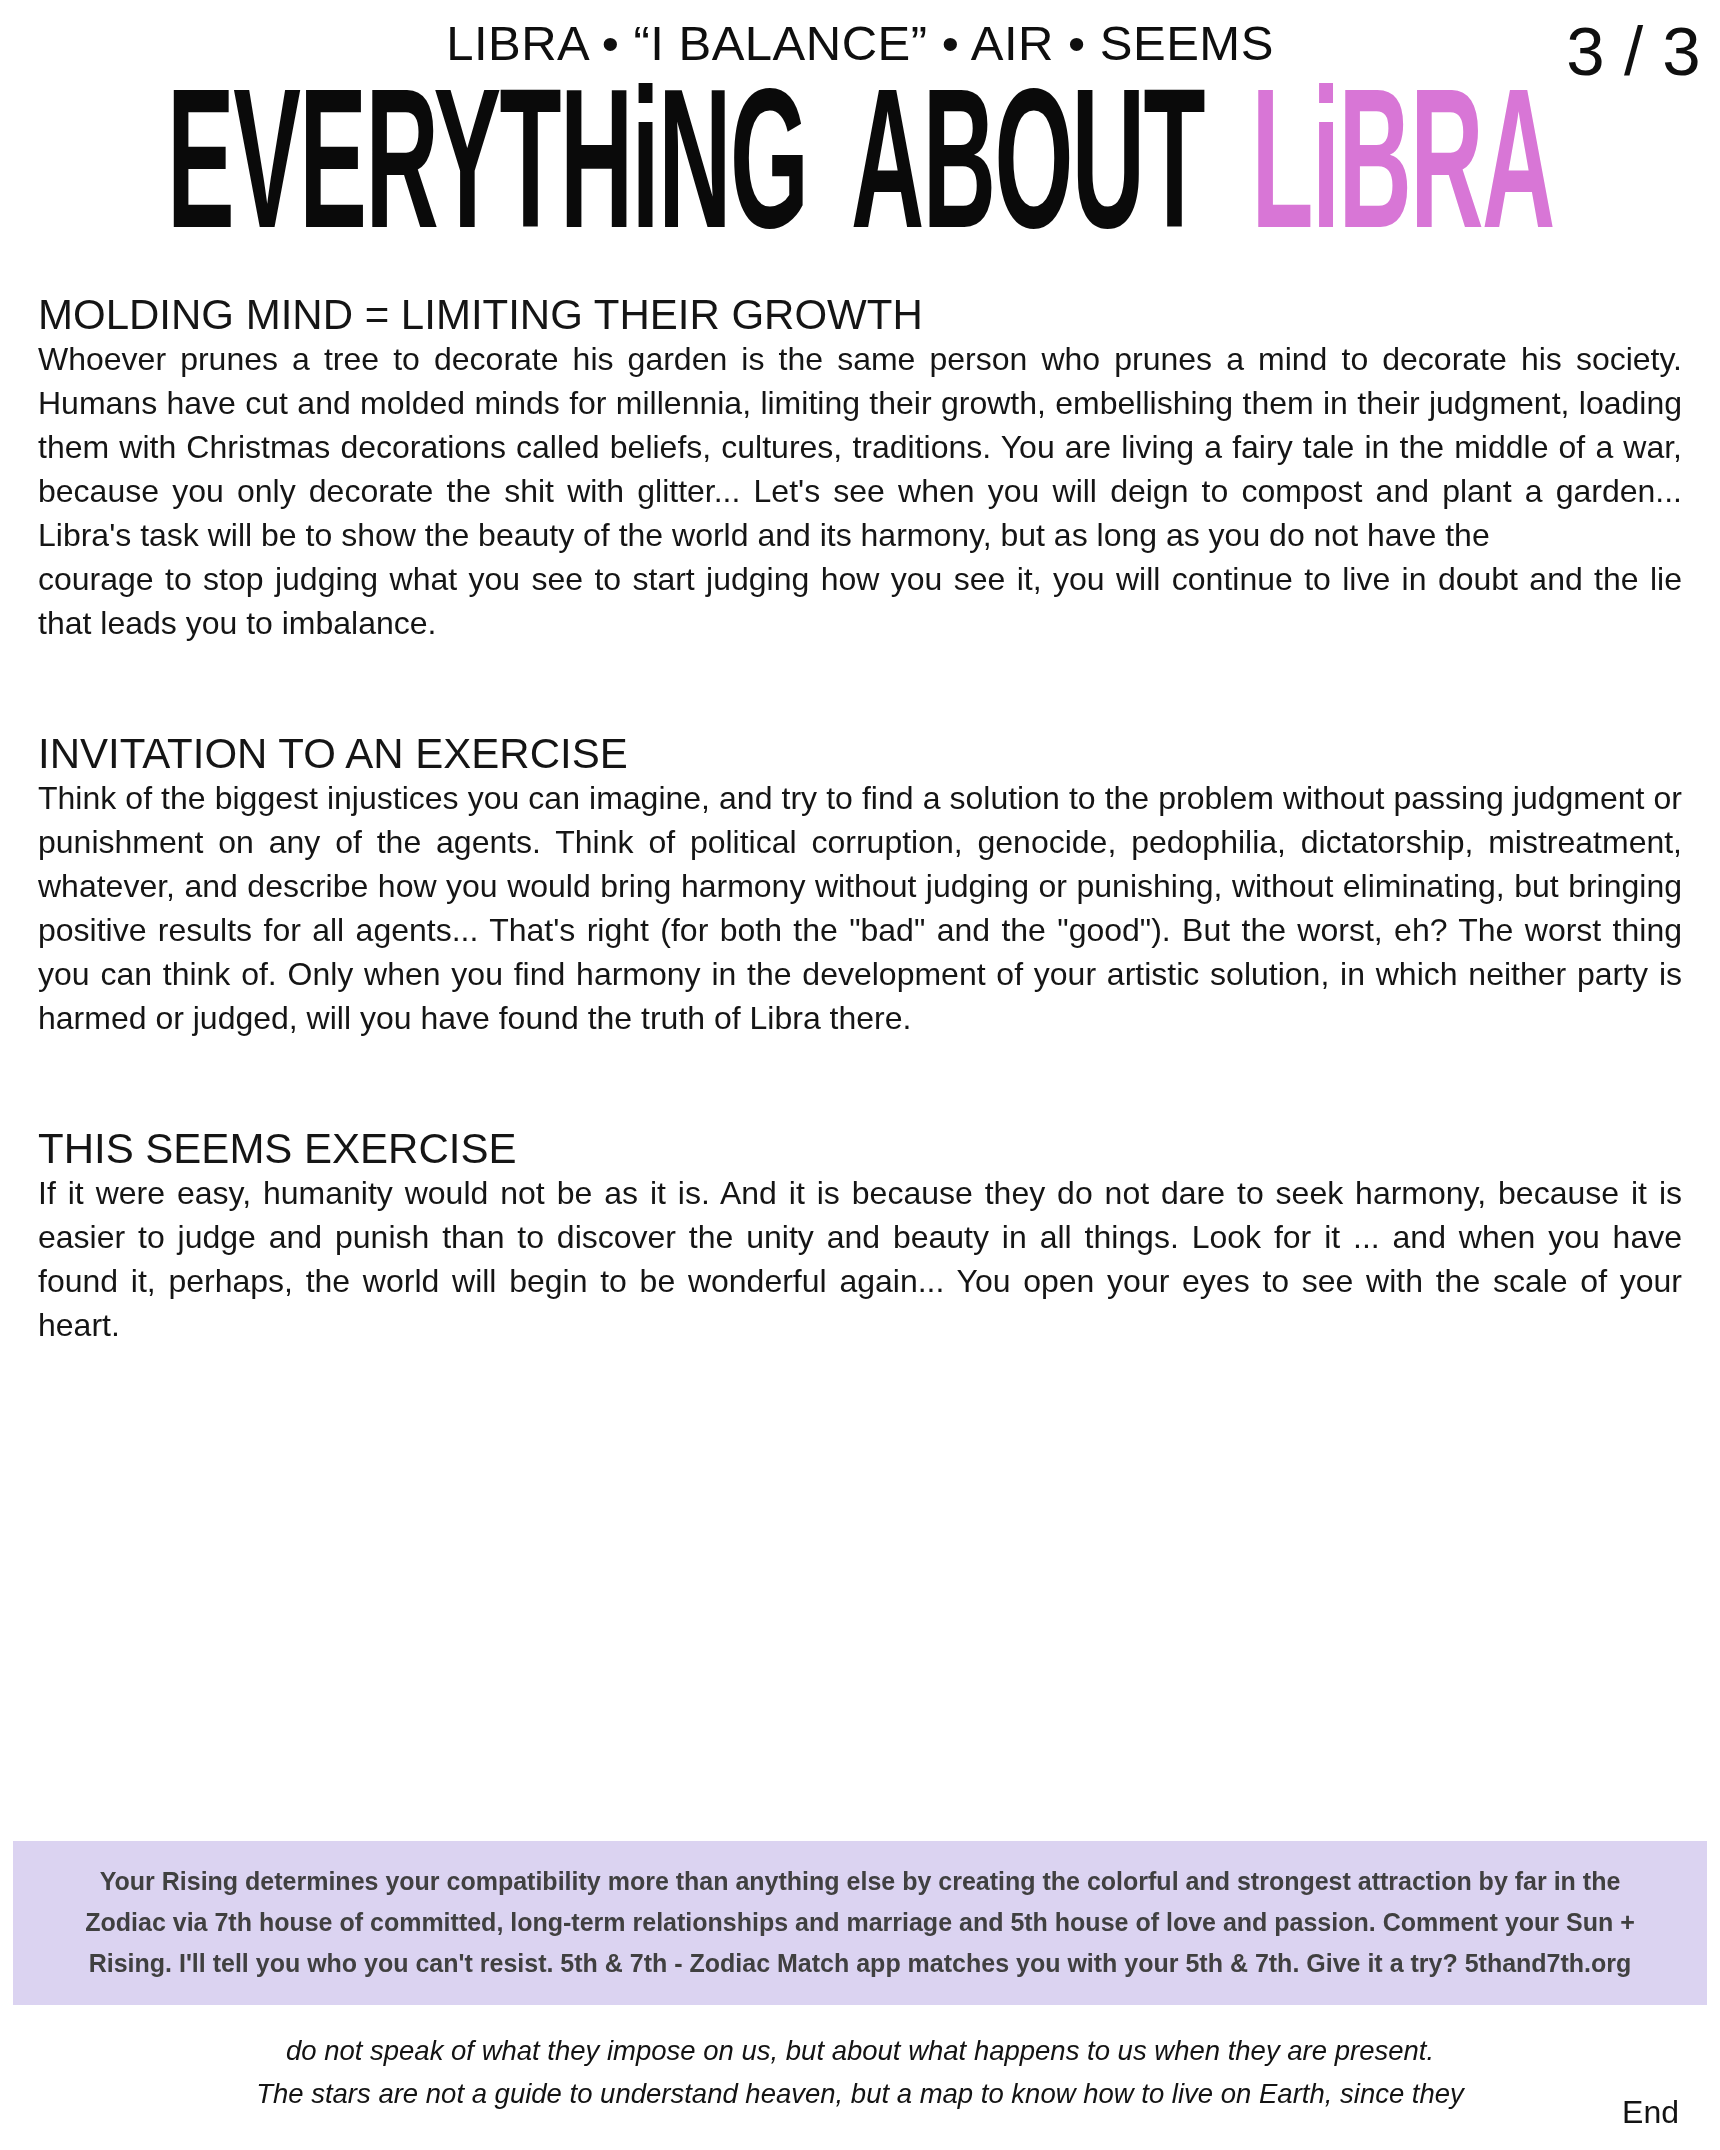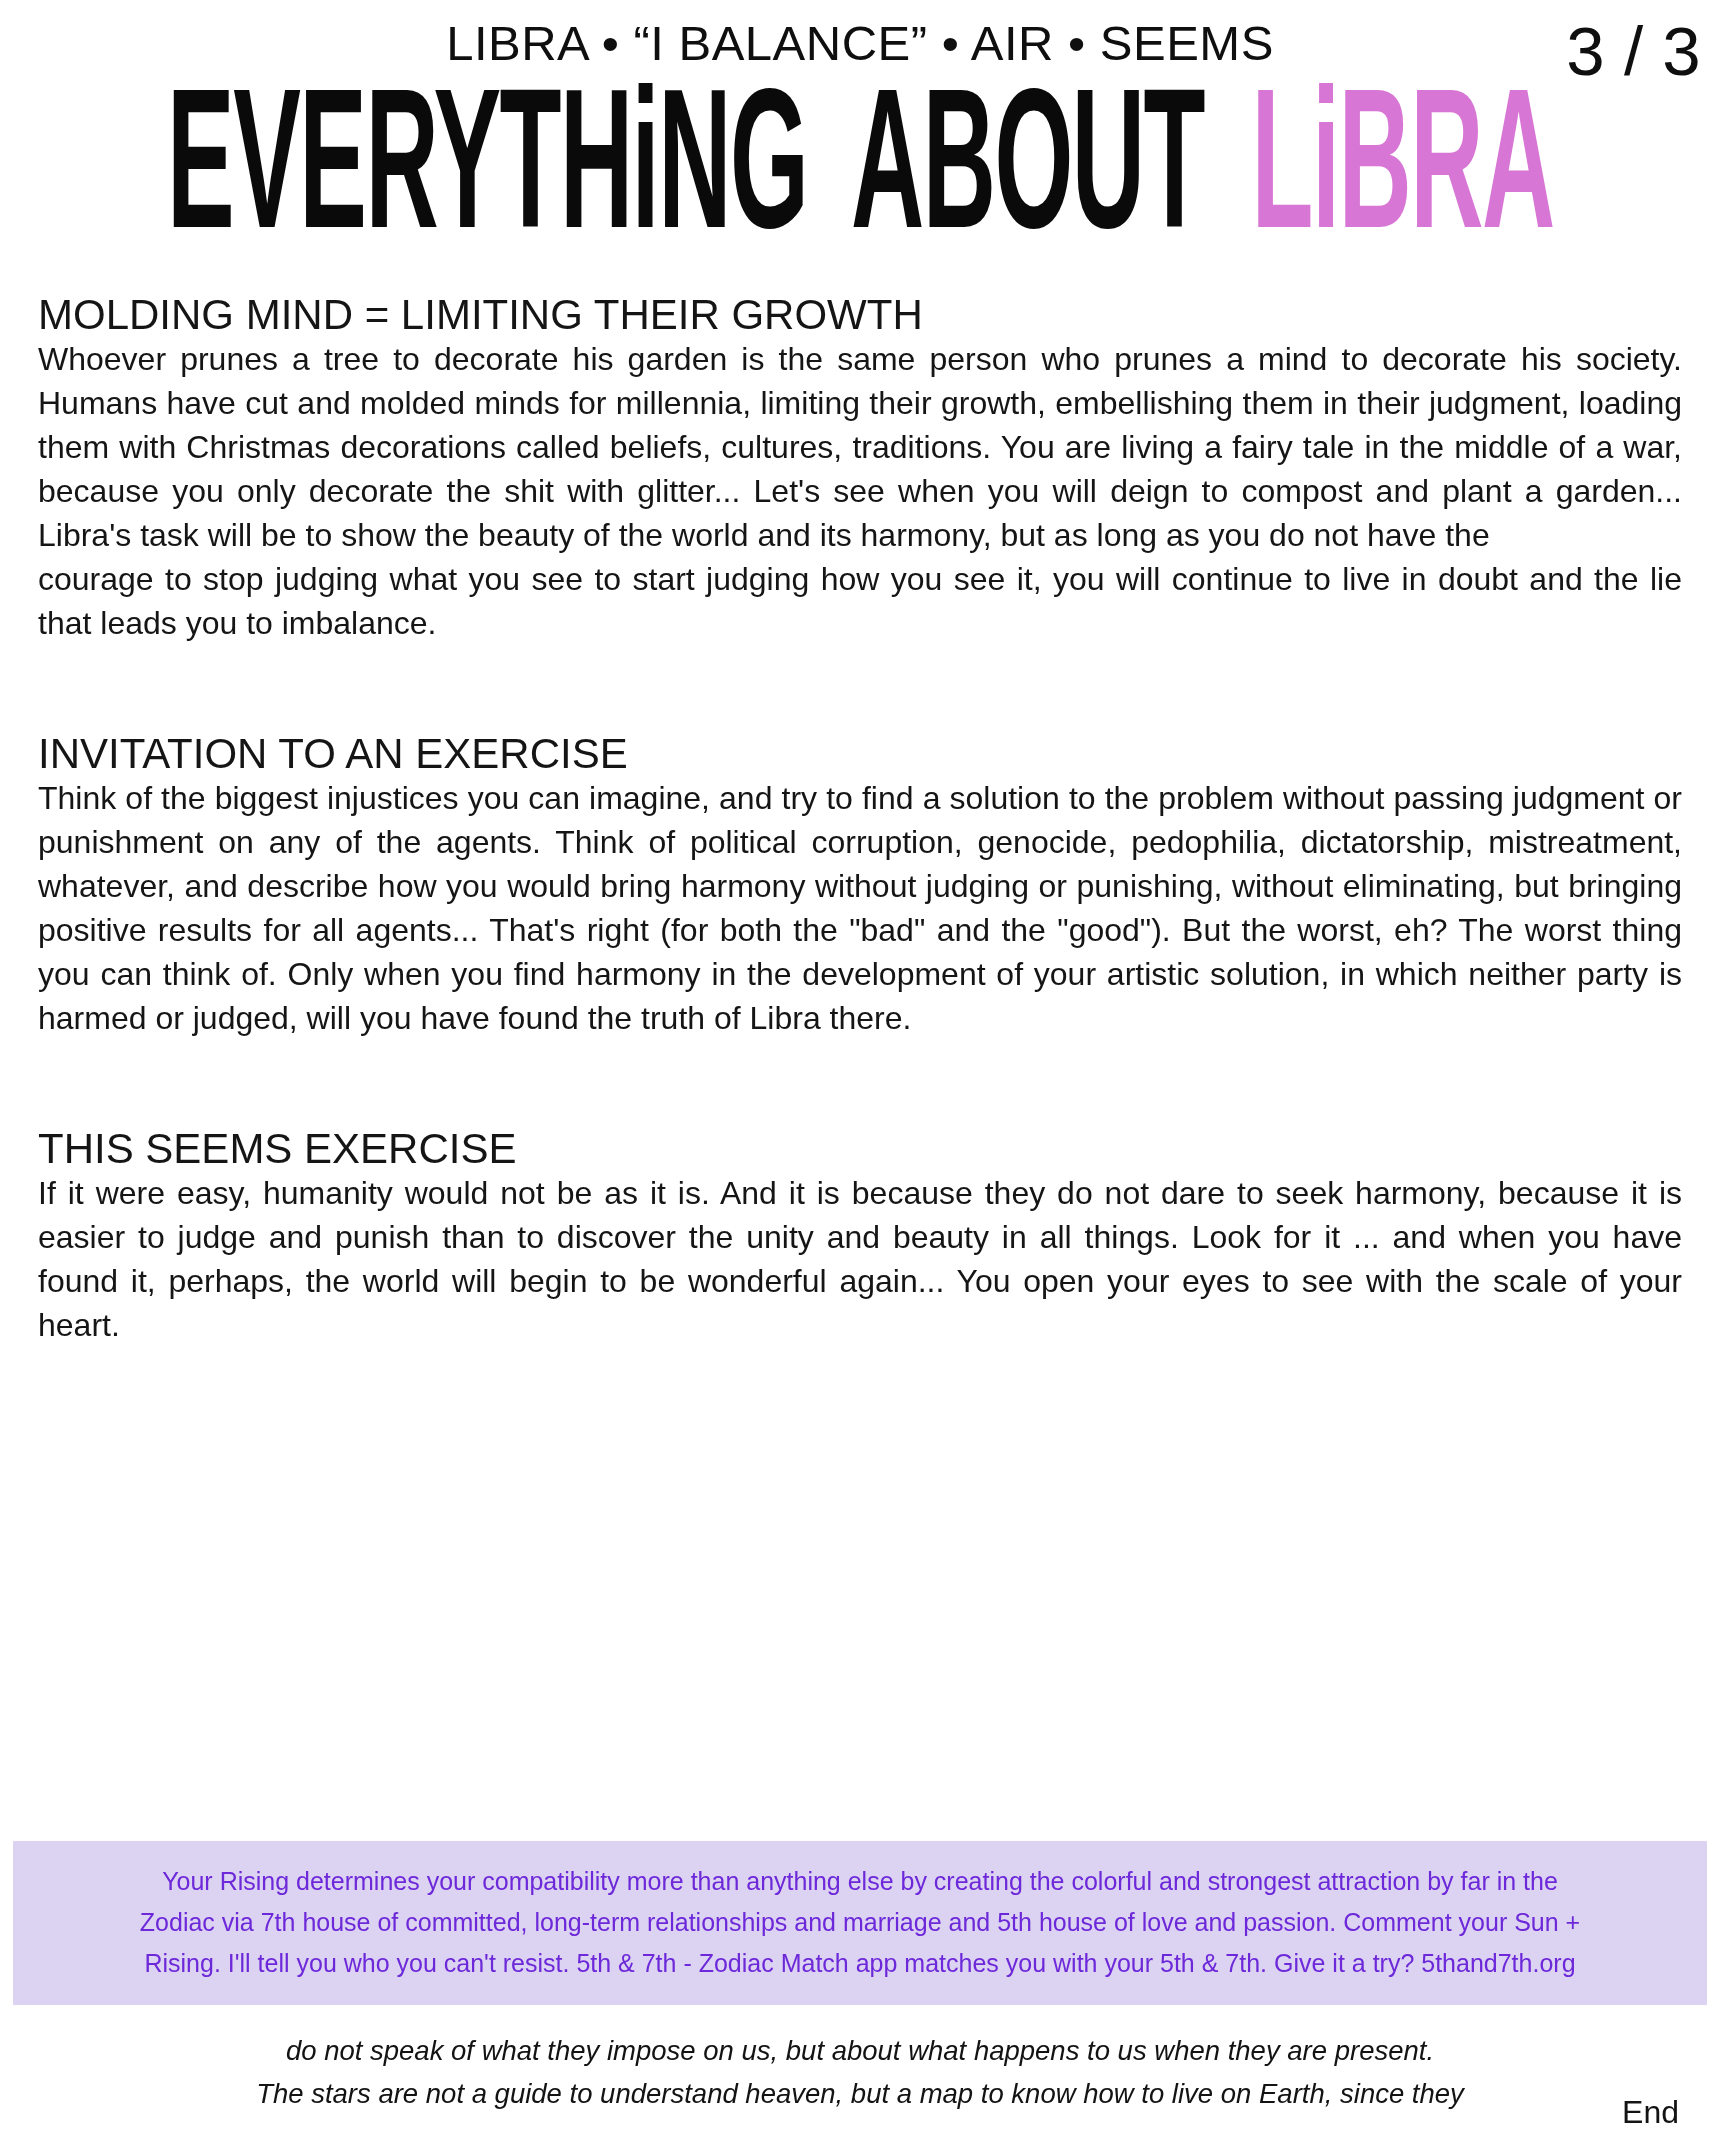--- a/index.html
+++ b/index.html
@@ -62,21 +62,22 @@
   .content p { white-space:pre-line; }
   
   .promo-box {
     position:absolute; left:12.7px; right:12.7px; top:1841px;
     min-height:124px;
     background:var(--promo-bg,#dbd3f1);
     padding:20.4px 71px;
     display:flex; flex-direction:column; justify-content:center;
     text-align:center;
     font-size:25px; line-height:41px;
-    color:#6d28d9;
+    color:#404040;
+    font-weight:bold;
   }
   
   .quote {
     position:absolute; left:0; width:100%; top:2029px;
     text-align:center;
     font-style:italic;
     font-size:27.5px; line-height:43px;
     color:#131313;
   }
   

